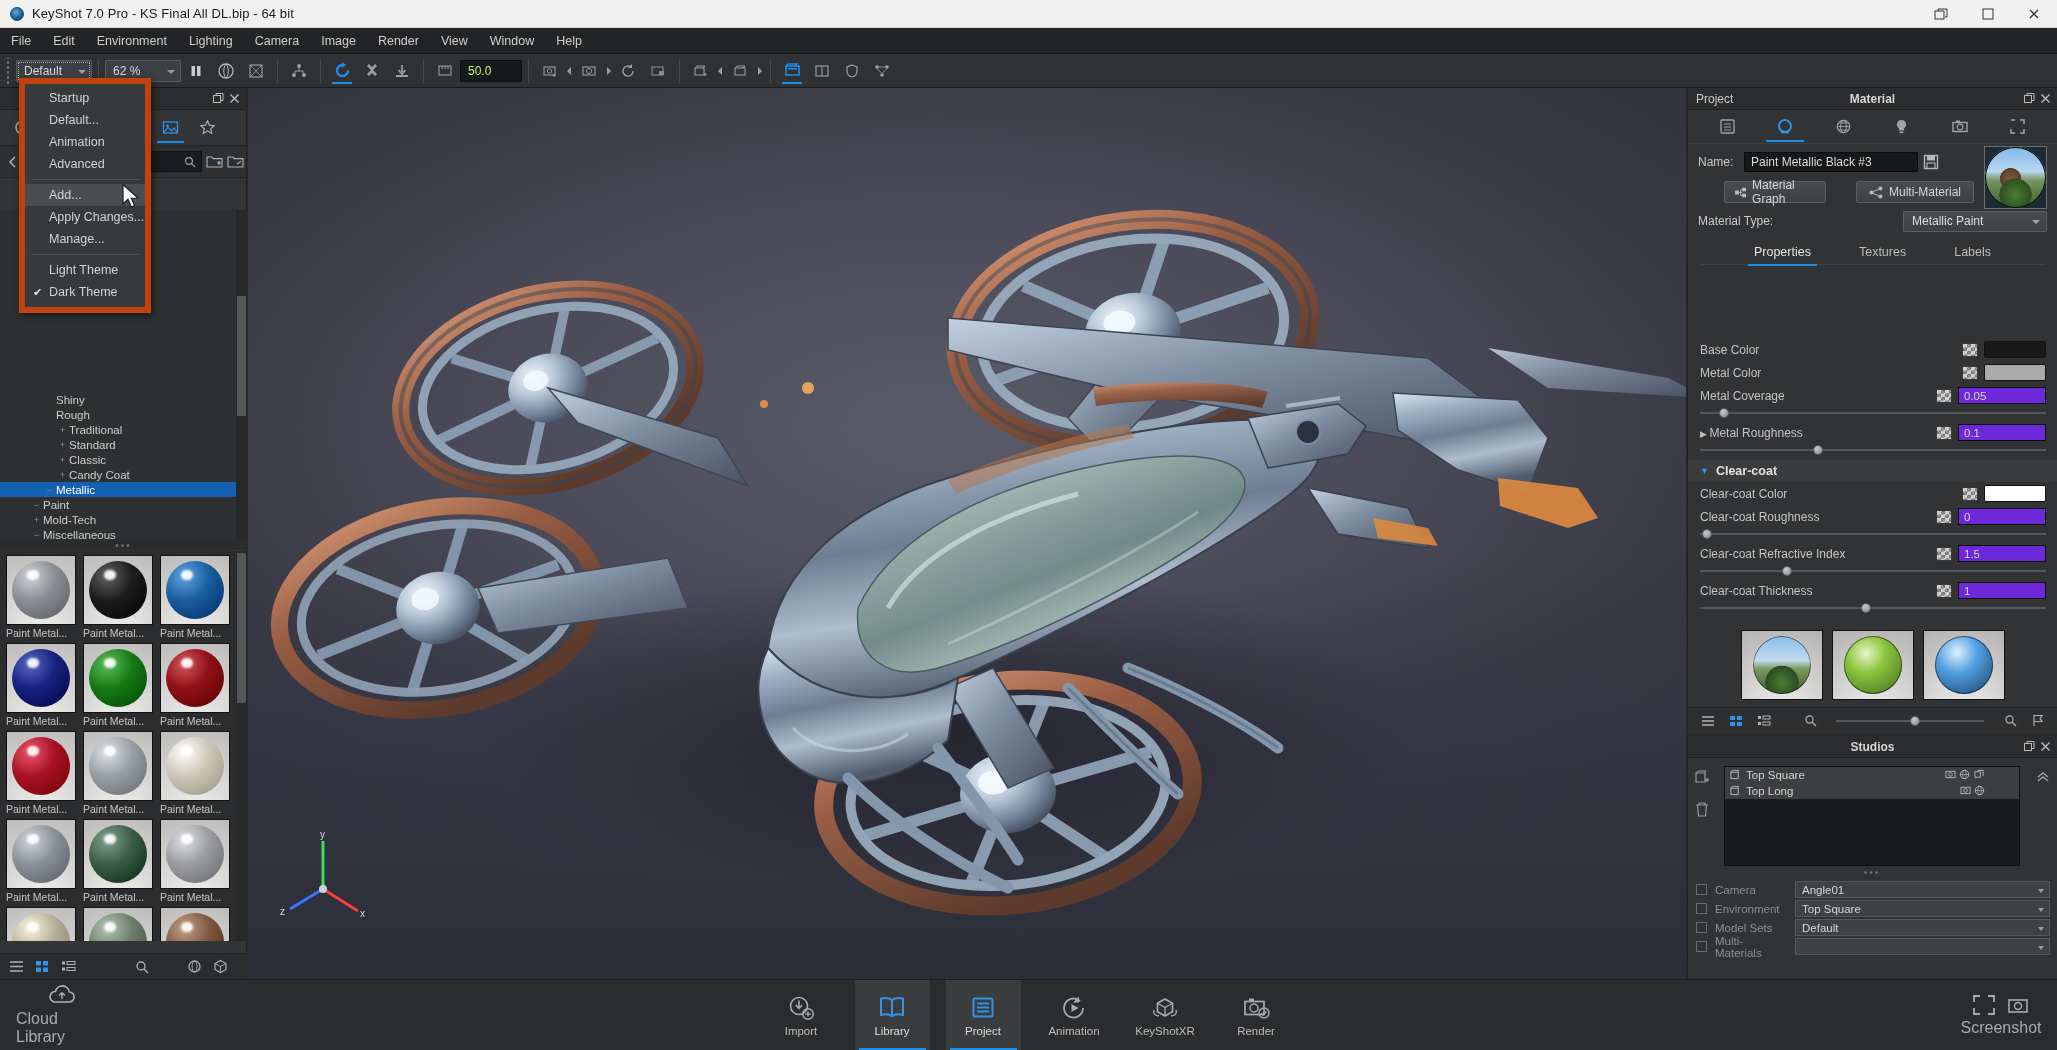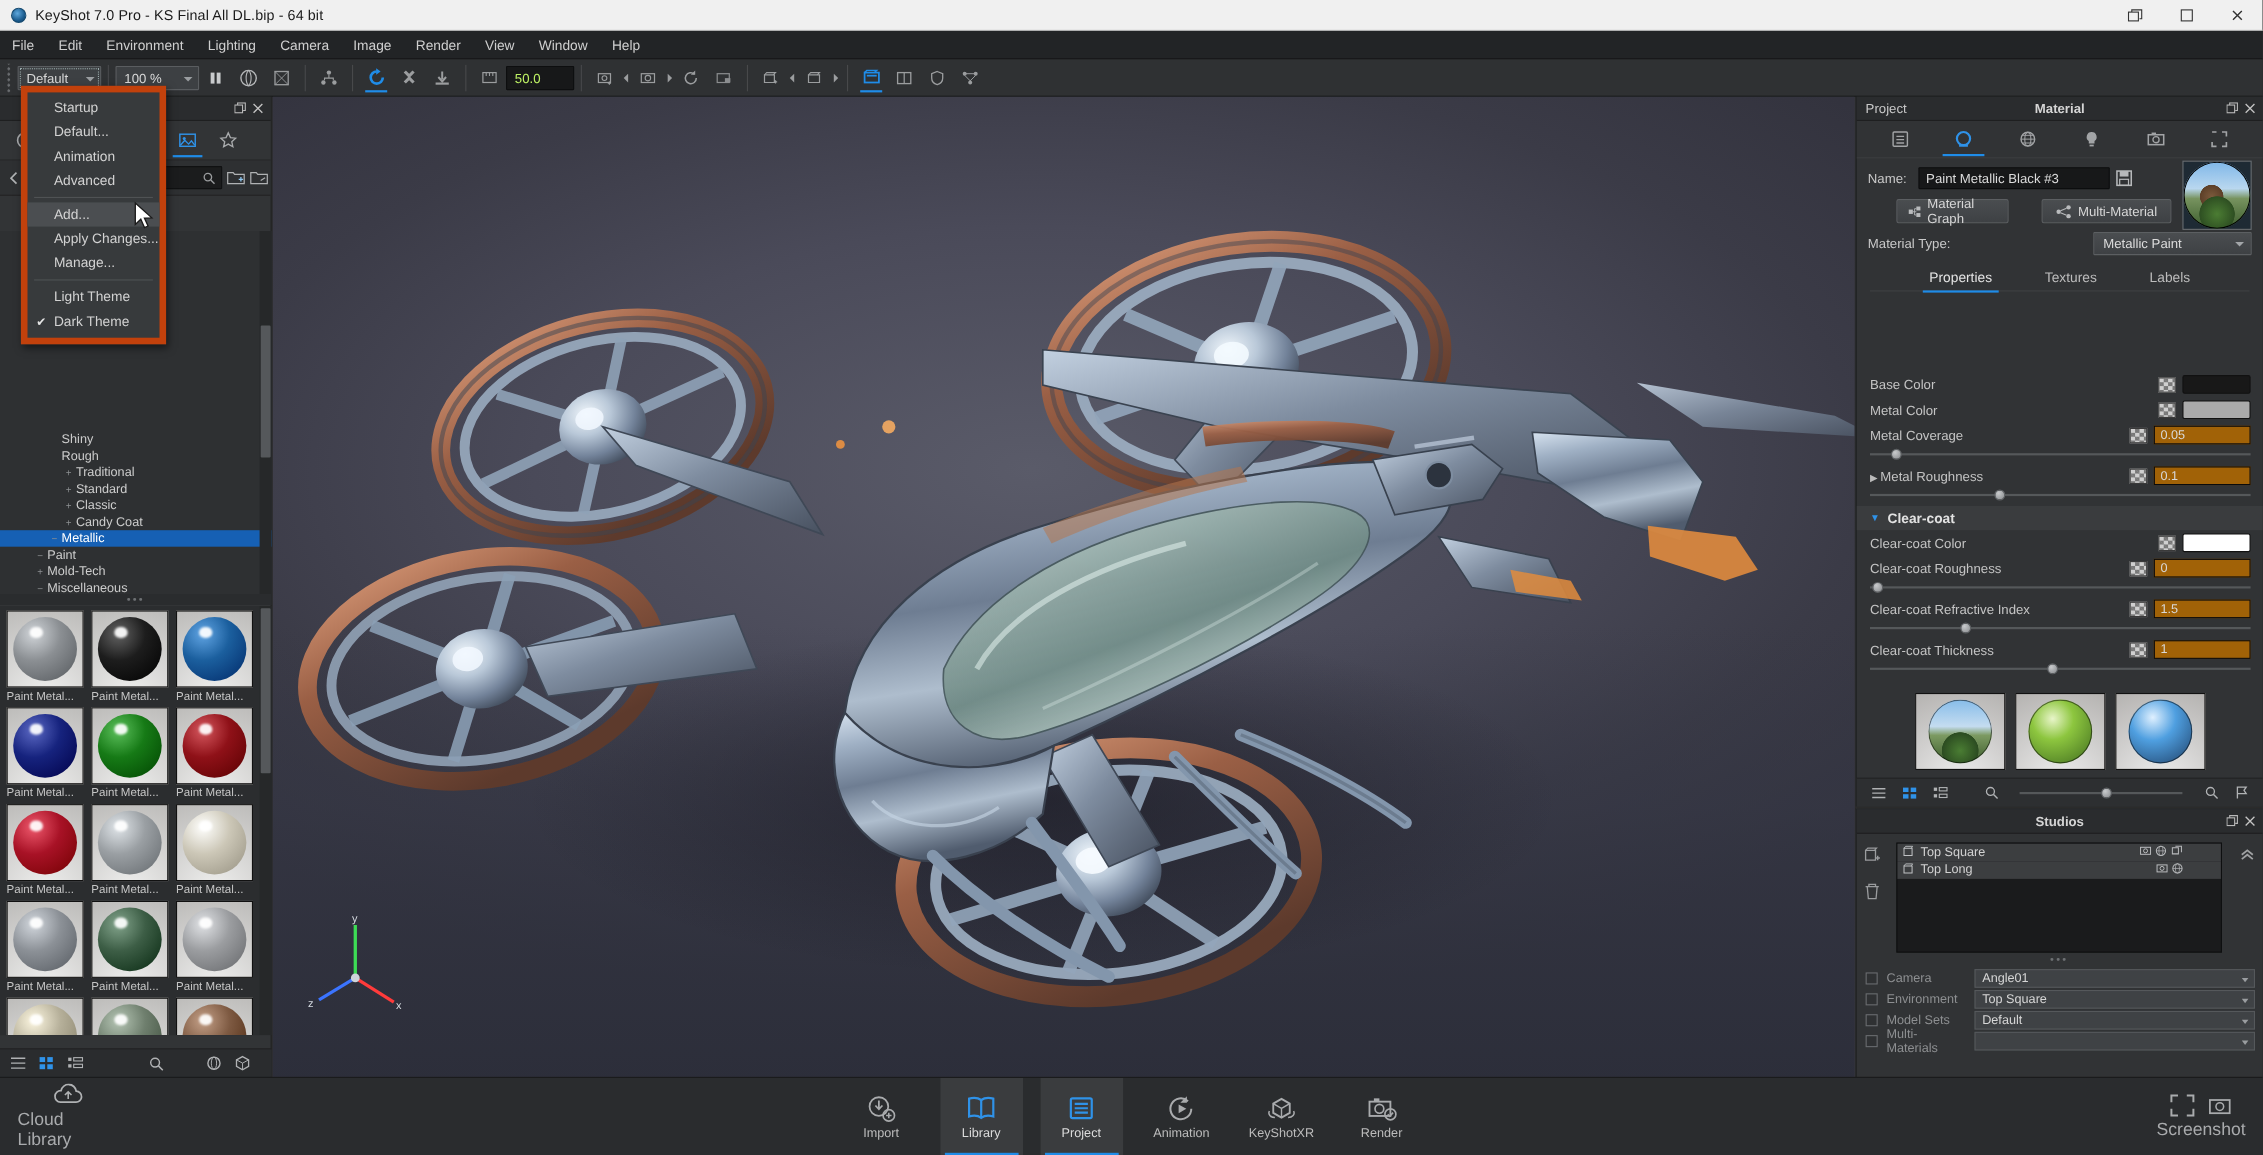--- a/index.html
+++ b/index.html
@@ -237,21 +237,21 @@
   .prow .plabel { font-size:12px; color:#c4c4c4; flex:1; }
   .chk-tex {
     width:16px; height:14px; flex:0 0 16px; margin-right:6px;
     background:
       linear-gradient(45deg,#777 25%,transparent 25%,transparent 75%,#777 75%),
       linear-gradient(45deg,#777 25%,transparent 25%,transparent 75%,#777 75%),
       #cfcfcf;
     background-size: 8px 7px; background-position: 0 0, 4px 3.5px; border:1px solid #3a3a3a;
   }
   .swatch { width: 62px; height: 17px; border:1px solid #111; border-radius:2px; }
-  .numbox { width: 88px; height:17px; background:#a16207; border:1px solid #0a0b0c; color:#d8d8d8;
+  .numbox { width: 88px; height:17px; background:#6d28d9; border:1px solid #0a0b0c; color:#d8d8d8;
     font-size:11.5px; display:flex; align-items:center; padding-left:5px; }
   .slider { height: 12px; margin: 0 12px 2px 12px; position:relative; }
   .slider .track { position:absolute; left:0; right:0; top:5px; height:2px; background:#55585a; }
   .slider .knob { position:absolute; top:1px; width:10px; height:10px; border-radius:50%;
     background: radial-gradient(circle at 35% 30%, #c8cacc, #86898c); border:1px solid #5f6265; }
   .section-head {
     height:22px; display:flex; align-items:center; gap:7px; padding: 0 12px;
     background:#3a3c3e; margin-top:4px;
   }
   .section-head .sh-title { font-size:12.5px; color:#e2e2e2; font-weight:bold; }
@@ -361,21 +361,21 @@
     <div class="menu-item">Render</div>
     <div class="menu-item">View</div>
     <div class="menu-item">Window</div>
     <div class="menu-item">Help</div>
   </div>
 
   <div class="toolbar">
     <div class="grip"></div>
     <div class="tb-combo dotted">Default</div>
     <div class="tb-sep"></div>
-    <div class="tb-combo">100 %</div>
+    <div class="tb-combo">62 %</div>
     <div class="tb-btn">
       <svg width="16" height="16" viewBox="0 0 16 16">
           <rect x="3.5" y="3" width="3.5" height="10" fill="#c9cbcd"></rect>
           <rect x="9" y="3" width="3.5" height="10" fill="#c9cbcd"></rect>
         </svg>
     </div>
     <div class="tb-btn">
       <svg width="18" height="18" viewBox="0 0 18 18">
           <circle cx="9" cy="9" r="7" fill="none" stroke="#b4b6b8" stroke-width="1.3"></circle>
           <path d="M9 2c3 3 3 11 0 14M9 2c-3 3-3 11 0 14" fill="none" stroke="#b4b6b8" stroke-width="1"></path>

